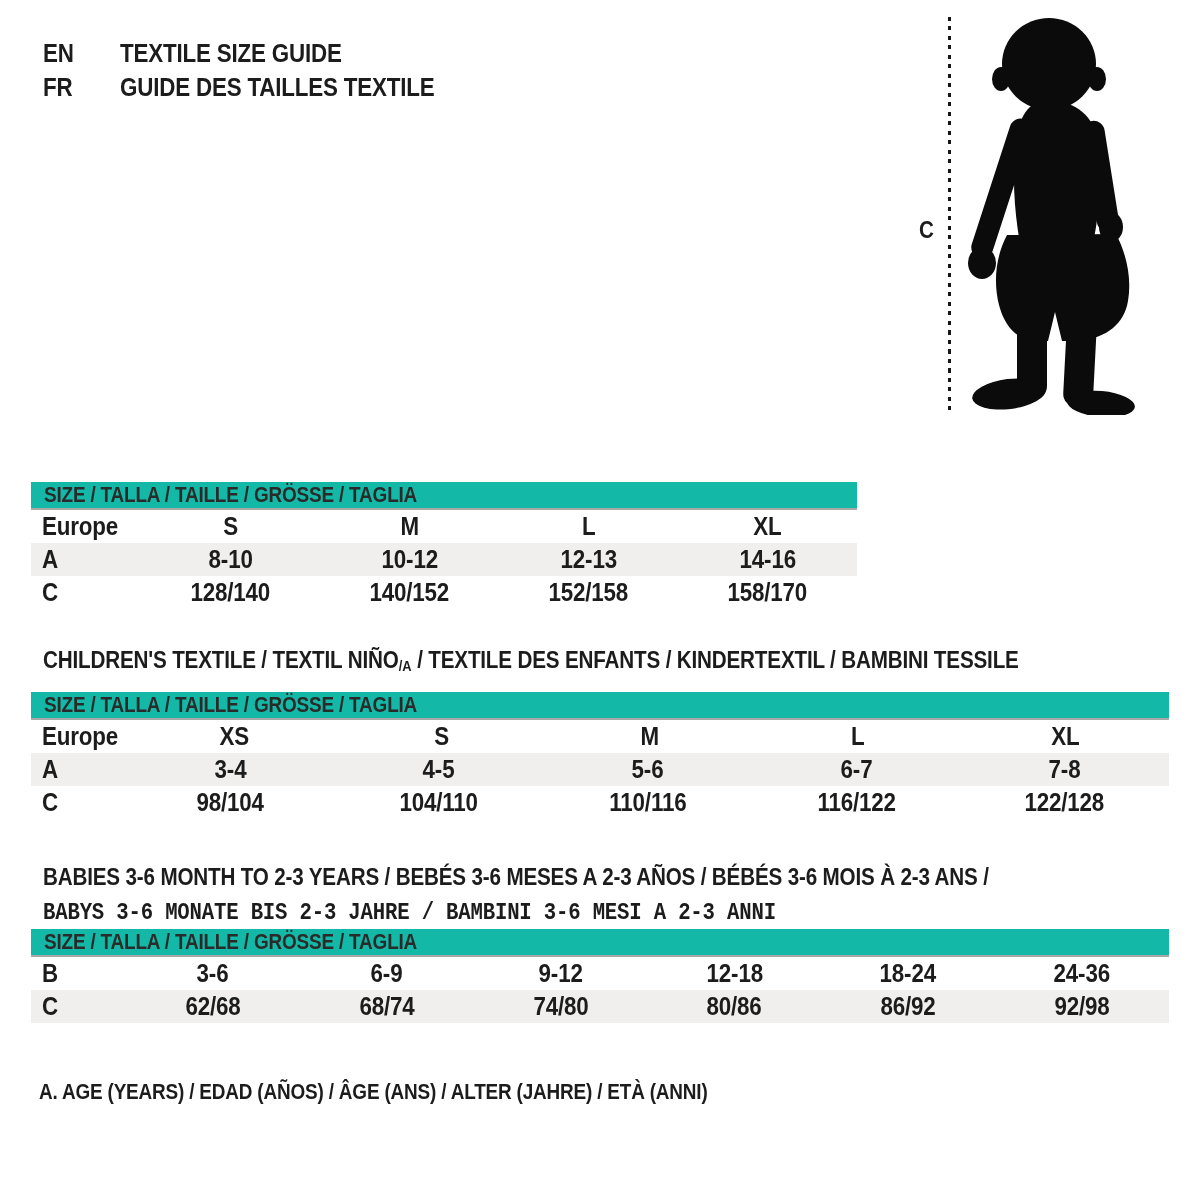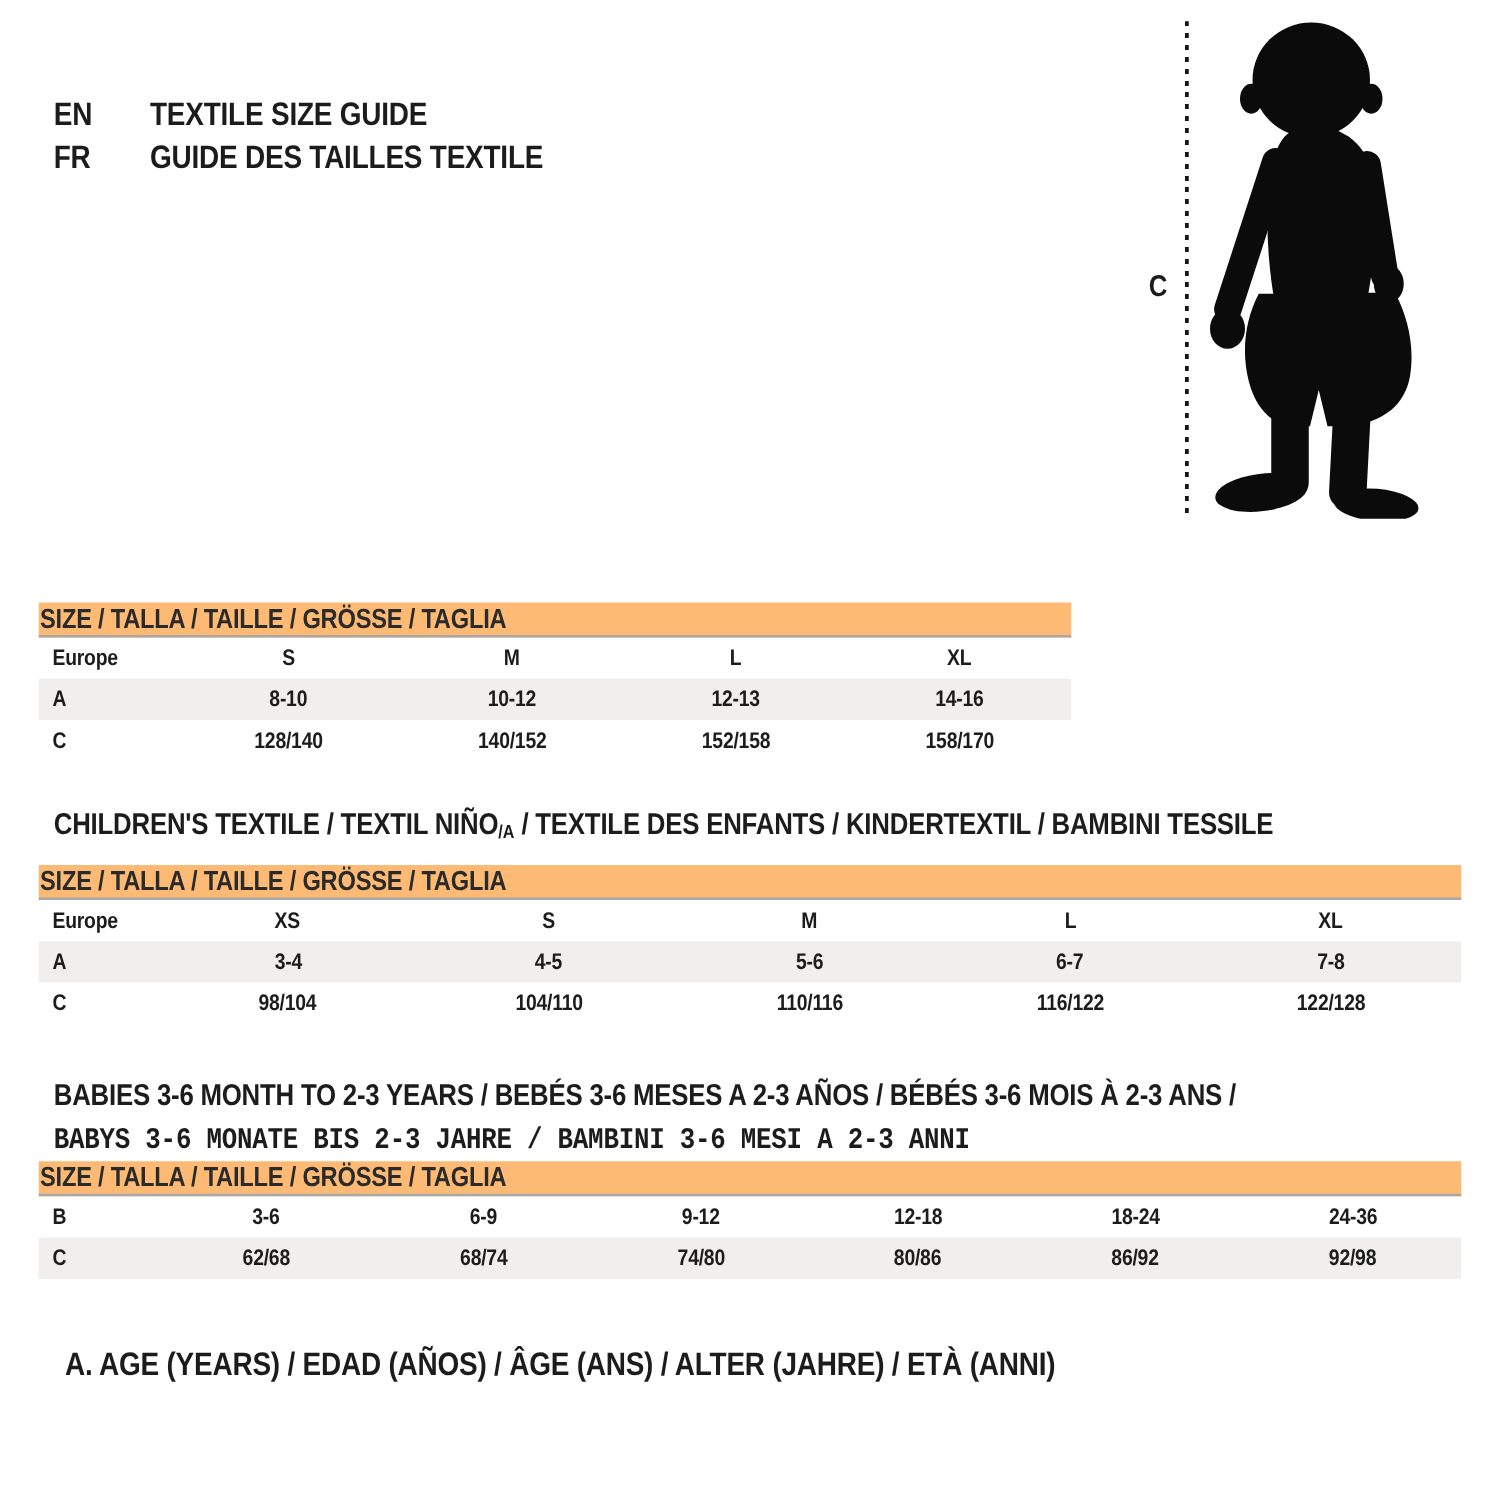--- a/index.html
+++ b/index.html
@@ -6,51 +6,51 @@
   .page {
     position:relative; width:1200px; height:1200px; background:#ffffff;
     font-family:"Liberation Sans", sans-serif; font-weight:bold; color:#1c1c1c;
     overflow:hidden;
   }
   
   .cxl { display:inline-block; transform:scaleX(0.86); transform-origin:0 50%; white-space:nowrap; letter-spacing:-0.2px; }
   .cxc { display:inline-block; transform:scaleX(0.86); transform-origin:50% 50%; white-space:nowrap; letter-spacing:-0.2px; }
 
   
-  .langs { position:absolute; left:43px; top:36px; font-size:26px; line-height:34px;margin-top:38px; }
+  .langs { position:absolute; left:43px; top:36px; font-size:26px; line-height:34px; }
   .lang-row { display:flex; }
   .lang-code { width:77px; flex:0 0 77px; }
 
   
   .measure-line {
     position:absolute; left:948px; top:17px; width:3px; height:398px;
     background:repeating-linear-gradient(to bottom, #161616 0 4px, transparent 4px 9.5px);
   }
   .measure-label { position:absolute; left:919px; top:216px; font-size:24px; }
   .baby-svg { position:absolute; left:963px; top:15px; }
 
   
   .sec-heading { position:absolute; left:43px; font-size:24px; line-height:27px; margin:0; }
   .sub-sm { font-size:15px; vertical-align:-3px; letter-spacing:0; }
 
   
   .tbl { position:absolute; left:31px; }
   .tbl-bar {
-    height:28px; background:#fdba74; border-bottom:2px solid #a8a8a8;
-    display:flex; align-items:center; padding-left:1px; box-sizing:border-box;
+    height:28px; background:#14b8a6; border-bottom:2px solid #a8a8a8;
+    display:flex; align-items:center; padding-left:13px; box-sizing:border-box;
     font-size:22px; color:#2a2a2a;
   }
-  .trow { display:flex; align-items:center; height:33px; font-size:18px; }
+  .trow { display:flex; align-items:center; height:33px; font-size:26px; }
   .trow.alt { background:#f0efee; }
   .trow .lbl { flex:0 0 110px; padding-left:11px; box-sizing:border-box; text-align:left; }
   .tbl.wide .trow .lbl { flex:0 0 95px; }
   .trow .cell { flex:1 1 0; text-align:center; }
 
   
-  .legend { position:absolute; left:52px; top:1075px; font-size:26px; line-height:33px; }
+  .legend { position:absolute; left:39px; top:1075px; font-size:22px; line-height:33px; }
 </style>
 </head>
 <body>
 
 <div class="page">
 
   <div class="langs">
     <div class="lang-row">
       <span class="lang-code"><span class="cxl">EN</span></span>
       <span class="cxl">TEXTILE SIZE GUIDE</span>

